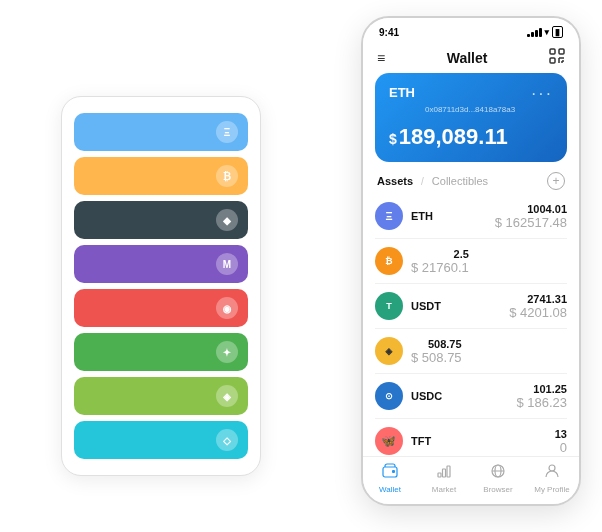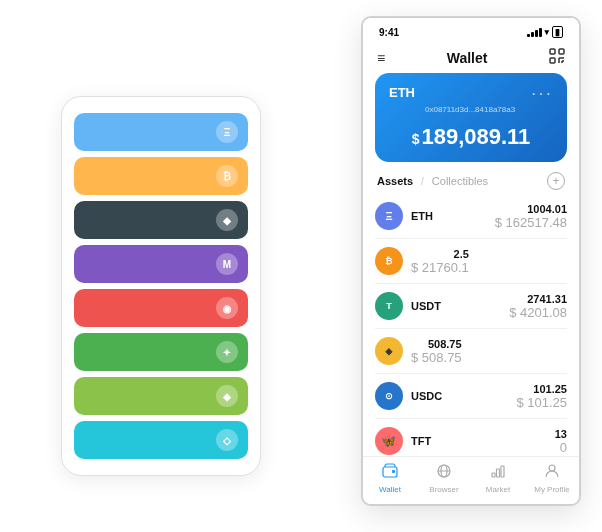--- a/index.html
+++ b/index.html
@@ -59,21 +59,21 @@
     }
 
     
     .phone {
       position: absolute;
       right: 0;
       top: 0;
       width: 220px;
       height: 490px;
       background: #f5f5f5;
-      border-radius: 10px;
+      border-radius: 28px;
       border: 2px solid #d0d0d0;
       box-shadow: 0 8px 30px rgba(0,0,0,0.12);
       overflow: hidden;
       display: flex;
       flex-direction: column;
     }
 
     .phone-status-bar {
       display: flex;
       justify-content: space-between;
@@ -156,21 +156,21 @@
       font-size: 8px;
       color: rgba(255,255,255,0.7);
       margin-bottom: 10px;
       margin-left: 36px;
     }
 
     .balance-amount {
       font-size: 22px;
       font-weight: 700;
       color: white;
-      text-align: center;
+      text-align: left;
     }
 
     .balance-dollar {
       font-size: 14px;
       margin-right: 2px;
     }
 
     
     .assets-header {
       display: flex;
@@ -434,21 +434,21 @@
             <div class="asset-amount-primary">508.75</div>
             <div class="asset-amount-secondary">$ 508.75</div>
           </div>
         </div>
 
         <div class="asset-item">
           <div class="asset-icon usdc-icon" style="font-size:9px;">⊙</div>
           <div class="asset-name">USDC</div>
           <div class="asset-amounts">
             <div class="asset-amount-primary">101.25</div>
-            <div class="asset-amount-secondary">$ 101.25</div>
+            <div class="asset-amount-secondary">$ 186.23</div>
           </div>
         </div>
 
         <div class="asset-item">
           <div class="asset-icon" style="background:#FF6B6B;color:white;font-size:12px;">🦋</div>
           <div class="asset-name">TFT</div>
           <div class="asset-amounts">
             <div class="asset-amount-primary">13</div>
             <div class="asset-amount-secondary">0</div>
           </div>
@@ -464,36 +464,36 @@
             <rect x="1" y="4" width="14" height="10" rx="2" stroke="#2196F3" stroke-width="1.2" fill="none"></rect>
             <rect x="10" y="7" width="3" height="3" rx="1" fill="#2196F3"></rect>
             <path d="M3 4V3a2 2 0 012-2h6a2 2 0 012 2v1" stroke="#2196F3" stroke-width="1.2" fill="none"></path>
           </svg>
         </span>
         <span class="nav-label active">Wallet</span>
       </div>
       <div class="nav-item">
         <span class="nav-icon">
           <svg width="16" height="16" viewBox="0 0 16 16" fill="none" stroke="#aaa" stroke-width="1.2">
+            <rect x="2" y="10" width="3" height="4" rx="0.5"></rect>
+            <rect x="6.5" y="6" width="3" height="8" rx="0.5"></rect>
+            <rect x="11" y="3" width="3" height="11" rx="0.5"></rect>
+          </svg>
+        </span>
+        <span class="nav-label">Market</span>
+      </div>
+      <div class="nav-item">
+        <span class="nav-icon">
+          <svg width="16" height="16" viewBox="0 0 16 16" fill="none" stroke="#aaa" stroke-width="1.2">
             <circle cx="8" cy="8" r="6"></circle>
             <ellipse cx="8" cy="8" rx="3" ry="6"></ellipse>
             <line x1="2" y1="8" x2="14" y2="8"></line>
           </svg>
         </span>
         <span class="nav-label">Browser</span>
-      </div>
-      <div class="nav-item">
-        <span class="nav-icon">
-          <svg width="16" height="16" viewBox="0 0 16 16" fill="none" stroke="#aaa" stroke-width="1.2">
-            <rect x="2" y="10" width="3" height="4" rx="0.5"></rect>
-            <rect x="6.5" y="6" width="3" height="8" rx="0.5"></rect>
-            <rect x="11" y="3" width="3" height="11" rx="0.5"></rect>
-          </svg>
-        </span>
-        <span class="nav-label">Market</span>
       </div>
       <div class="nav-item">
         <span class="nav-icon">
           <svg width="16" height="16" viewBox="0 0 16 16" fill="none" stroke="#aaa" stroke-width="1.2">
             <circle cx="8" cy="5" r="3"></circle>
             <path d="M2 14c0-3.314 2.686-6 6-6s6 2.686 6 6"></path>
           </svg>
         </span>
         <span class="nav-label">My Profile</span>
       </div>

